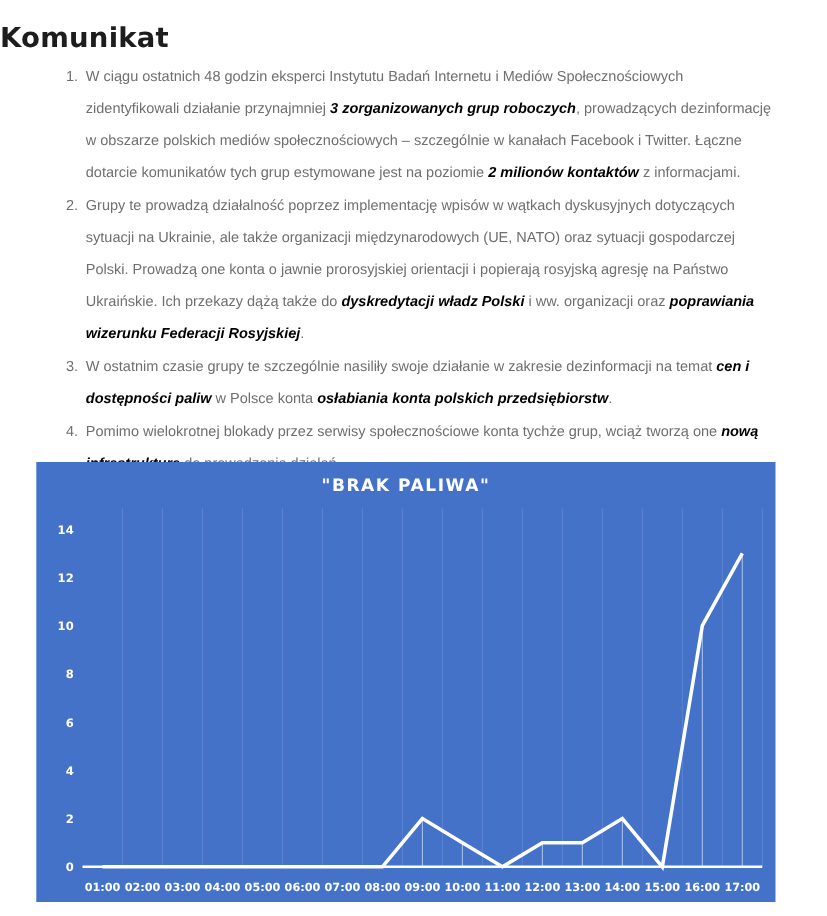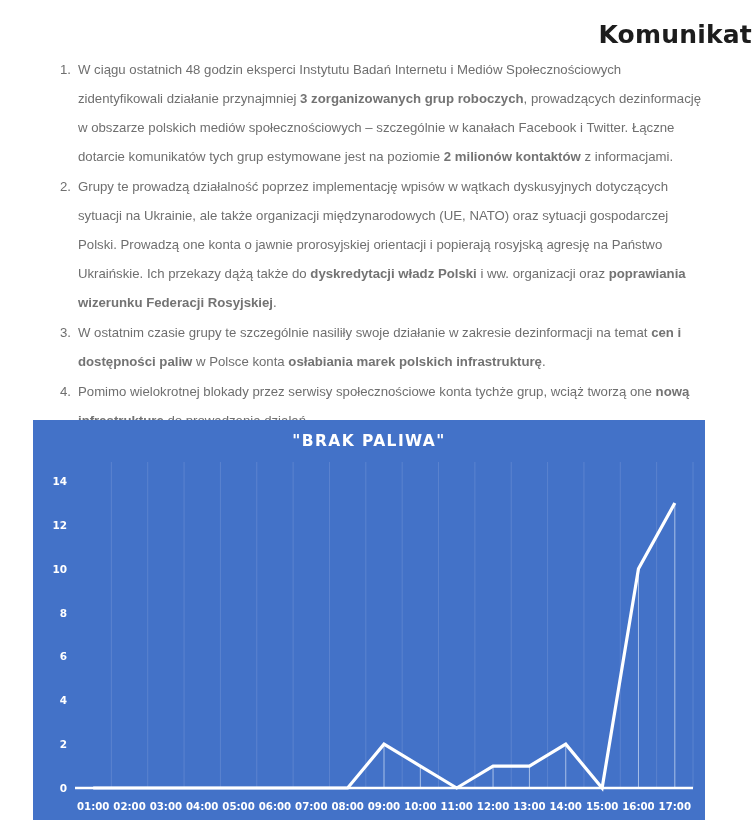--- a/index.html
+++ b/index.html
@@ -16,21 +16,21 @@
   }
   .page {
     width: 752px;
     height: 833px;
     position: relative;
     background: #ffffff;
   }
 
   
   .doc-title {
-    text-align: right;
+    text-align: left;
     font-size: 25px;
     font-weight: bold;
     color: #1d1d1d;
     letter-spacing: 0.2px;
     margin: 0;
     padding: 20px 0 6px 0;
     font-family: "DejaVu Sans", sans-serif;
   }
 
   
@@ -53,22 +53,23 @@
   ol.komunikat-list > li::before {
     content: counter(item) ".";
     position: absolute;
     left: -18px;
     top: 0;
     color: #6f6f6f;
     font-size: 13.2px;
     line-height: 29px;
   }
   ol.komunikat-list b {
-    color: #737373;
-    font-weight: bold;
+    color: #000000;
+    font-weight: bold;
+    font-style: italic;
   }
 
   
   .chart-wrap {
     position: absolute;
     left: 33px;
     top: 420px;
     width: 672px;
     height: 400px;
     background: #4372c8;
@@ -131,21 +132,21 @@
 </head>
 <body>
 
 <div class="page">
 
   <h1 class="doc-title">Komunikat</h1>
 
   <ol class="komunikat-list">
       <li><span>W ciągu ostatnich 48 godzin eksperci Instytutu Badań Internetu i Mediów Społecznościowych zidentyfikowali działanie przynajmniej </span><b>3 zorganizowanych grup roboczych</b><span>, prowadzących dezinformację w obszarze polskich mediów społecznościowych – szczególnie w kanałach Facebook i Twitter. Łączne dotarcie komunikatów tych grup estymowane jest na poziomie </span><b>2 milionów kontaktów</b><span> z informacjami.</span></li>
       <li><span>Grupy te prowadzą działalność poprzez implementację wpisów w wątkach dyskusyjnych dotyczących sytuacji na Ukrainie, ale także organizacji międzynarodowych (UE, NATO) oraz sytuacji gospodarczej Polski. Prowadzą one konta o jawnie prorosyjskiej orientacji i popierają rosyjską agresję na Państwo Ukraińskie. Ich przekazy dążą także do </span><b>dyskredytacji władz Polski</b><span> i ww. organizacji oraz </span><b>poprawiania wizerunku Federacji Rosyjskiej</b><span>.</span></li>
-      <li><span>W ostatnim czasie grupy te szczególnie nasiliły swoje działanie w zakresie dezinformacji na temat </span><b>cen i dostępności paliw</b><span> w Polsce konta </span><b>osłabiania marek polskich infrastrukturę</b><span>.</span></li>
+      <li><span>W ostatnim czasie grupy te szczególnie nasiliły swoje działanie w zakresie dezinformacji na temat </span><b>cen i dostępności paliw</b><span> w Polsce konta </span><b>osłabiania konta polskich przedsiębiorstw</b><span>.</span></li>
       <li><span>Pomimo wielokrotnej blokady przez serwisy społecznościowe konta tychże grup, wciąż tworzą one </span><b>nową infrastrukturę</b><span> do prowadzenia działań.</span></li>
     </ol>
 
   <div class="chart-wrap">
     <div class="chart-title">"BRAK PALIWA"</div>
     <svg class="chart-svg" viewBox="0 0 672 400" preserveAspectRatio="none">
       <g id="grid-group">
           <line class="gridline-v" x1="78.35294117647058" x2="78.35294117647058" y1="42" y2="368"></line>
           <line class="gridline-v" x1="114.70588235294117" x2="114.70588235294117" y1="42" y2="368"></line>
           <line class="gridline-v" x1="151.05882352941177" x2="151.05882352941177" y1="42" y2="368"></line>

